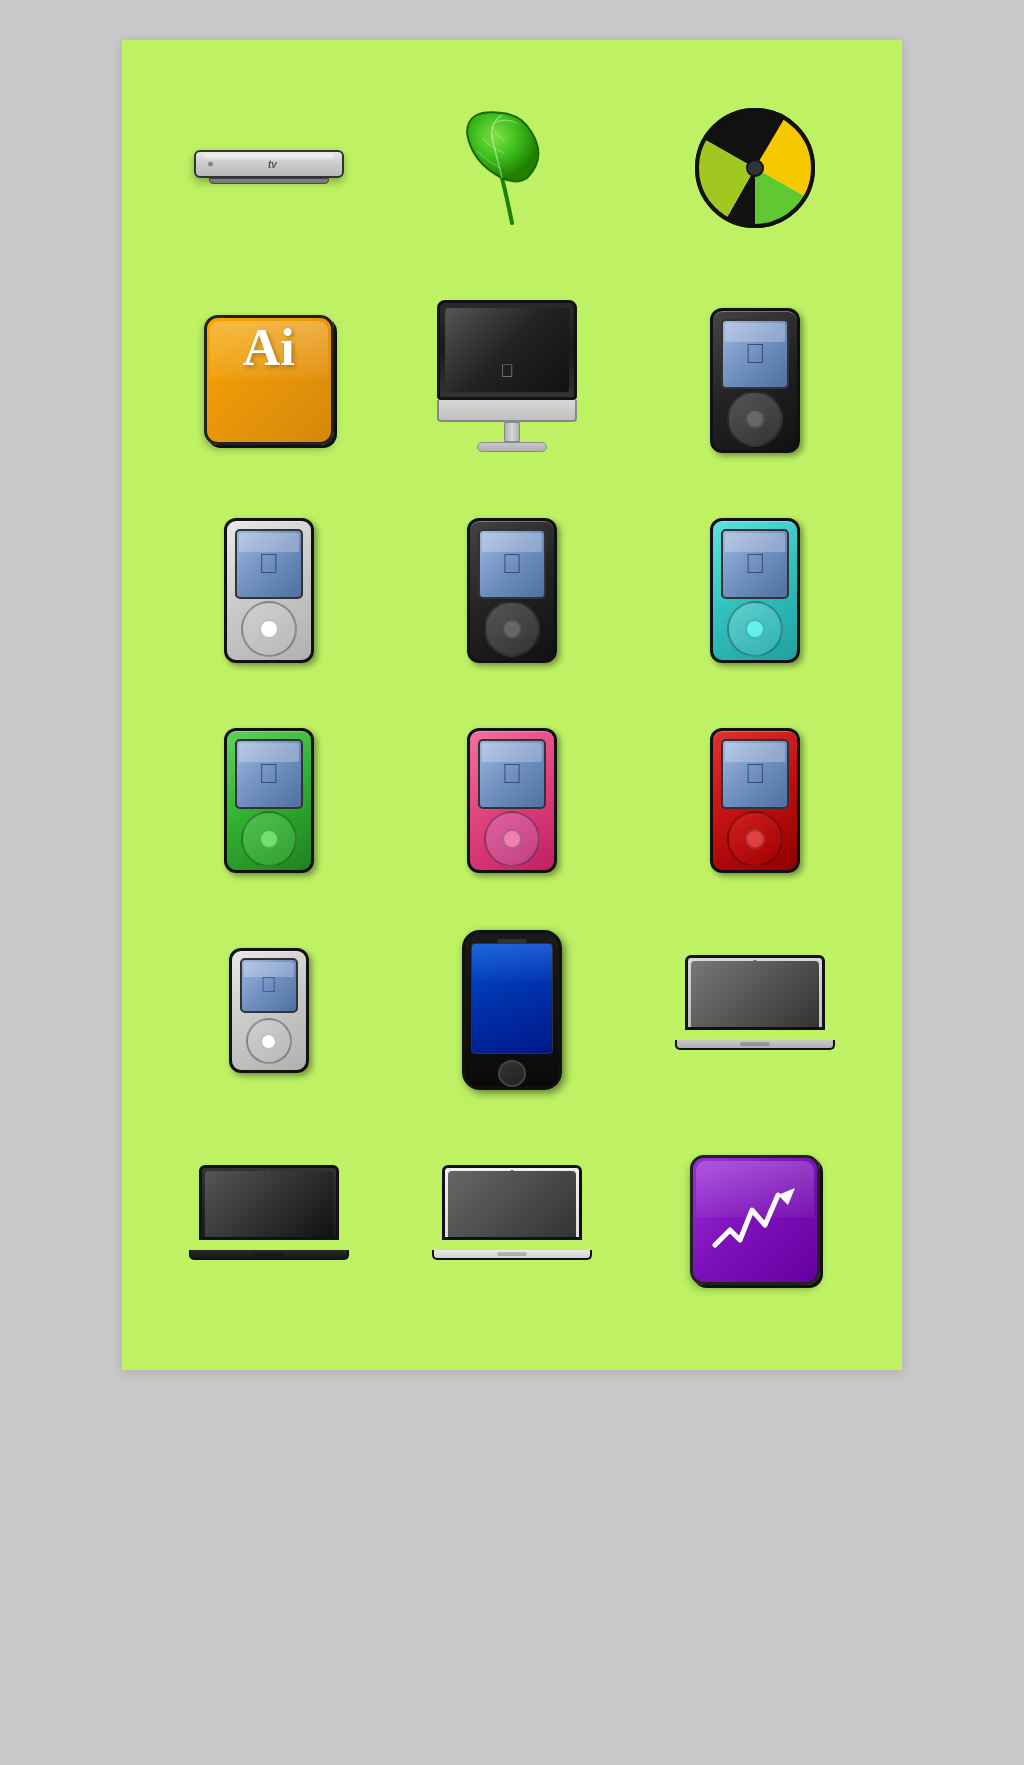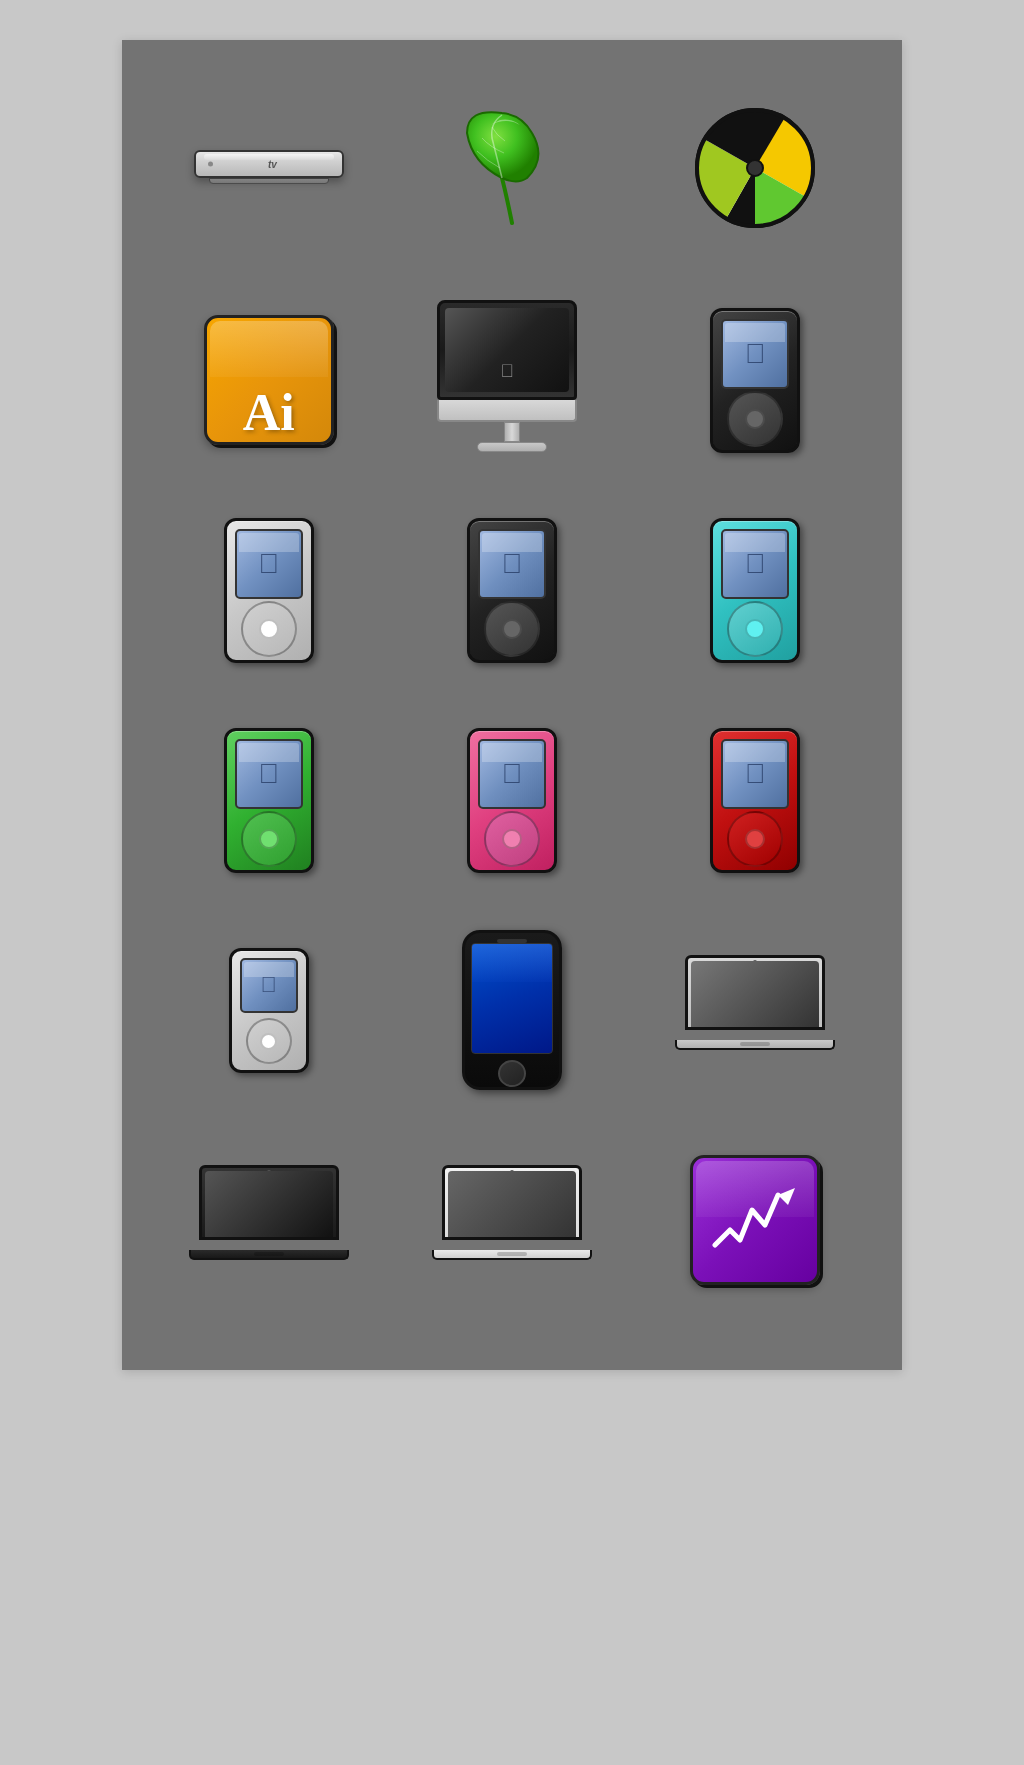--- a/index.html
+++ b/index.html
@@ -6,21 +6,21 @@
     body {
       background: #c8c8c8;
       display: flex;
       justify-content: center;
       align-items: flex-start;
       min-height: 1765px;
       padding: 40px 20px;
       font-family: Arial, sans-serif;
     }
     .page-container {
-      background: #737373;
+      background: #bef264;
       width: 780px;
       padding: 40px 30px 60px 30px;
       box-shadow: 0 2px 10px rgba(0,0,0,0.15);
     }
     .icon-grid {
       display: grid;
       grid-template-columns: repeat(3, 1fr);
       gap: 30px 10px;
       justify-items: center;
       align-items: center;
@@ -98,21 +98,21 @@
     }
 
     
     .ai-icon {
       width: 130px;
       height: 130px;
       background: linear-gradient(135deg, #f7a600 0%, #e8950a 50%, #d4880a 100%);
       border-radius: 14px;
       border: 3px solid #222;
       display: flex;
-      align-items: flex-end;
+      align-items: flex-start;
       justify-content: center;
       box-shadow: 3px 3px 0 #111, 0 4px 8px rgba(0,0,0,0.3);
       position: relative;
       overflow: hidden;
     }
     .ai-icon::before {
       content: '';
       position: absolute;
       top: 3px; left: 3px; right: 3px; height: 45%;
       background: linear-gradient(180deg, rgba(255,255,255,0.25) 0%, rgba(255,255,255,0.05) 100%);

